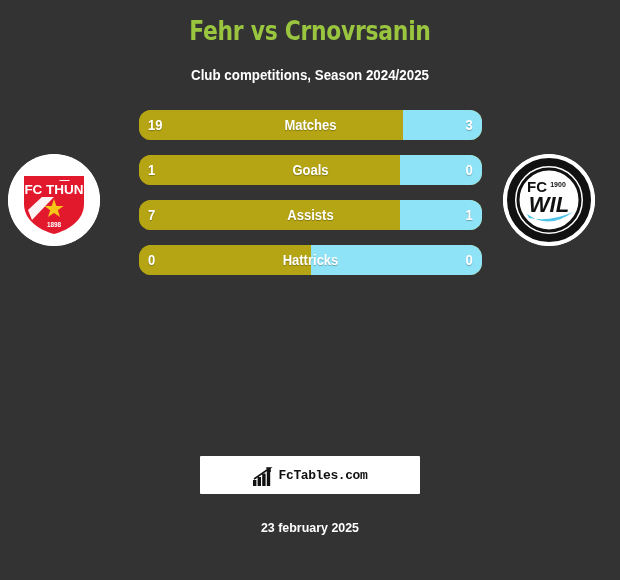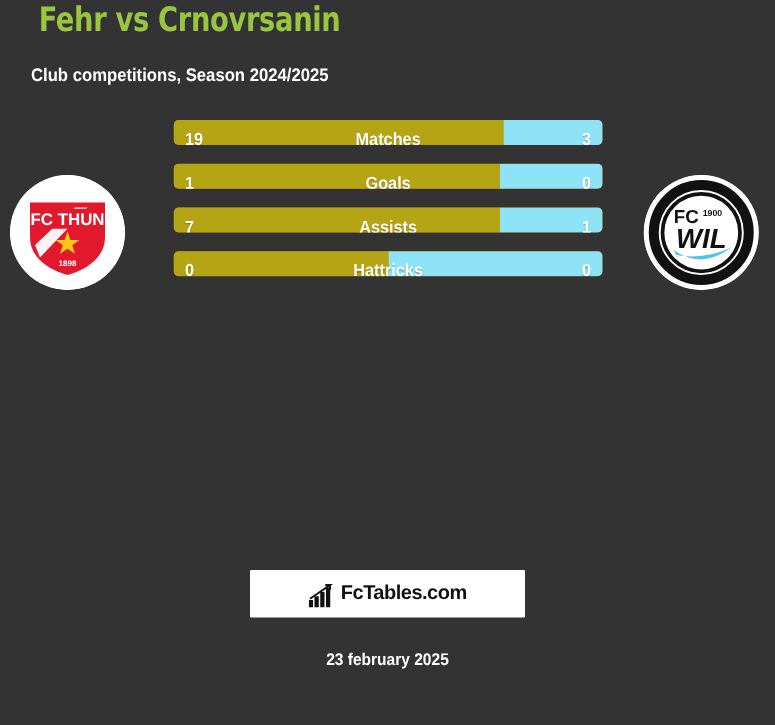--- a/index.html
+++ b/index.html
@@ -10,21 +10,22 @@
     width: 620px;
     height: 580px;
     background: #333333;
     font-family: "Liberation Sans", sans-serif;
     overflow: hidden;
     position: relative;
   }
 
   
   .header {
-    text-align: left;
+    text-align: center;
+    padding-top: 14px;
   }
   .title {
     color: #9AC63F;
     font-size: 27px;
     font-weight: bold;
     letter-spacing: -0.3px;
     line-height: 34px;
     font-family: "DejaVu Sans Condensed", "Liberation Sans Narrow", "Liberation Sans", sans-serif;
     transform: scaleX(0.9);
   }
@@ -50,34 +51,34 @@
     width: 92px;
     height: 92px;
     border-radius: 50%;
     background: #FFFFFF;
     display: flex;
     align-items: center;
     justify-content: center;
     overflow: hidden;
   }
   .crest-home { left: 8px;  top: 44px; }
-  .crest-away { right: 13px; top: 44px; }
+  .crest-away { right: 25px; top: 44px; }
 
   
   .rows {
     position: absolute;
     left: 139px;
     top: 0px;
     width: 343px;
   }
   .row {
     position: relative;
-    height: 20px;
+    height: 30px;
     margin-bottom: 15px;
-    border-radius: 4px;
+    border-radius: 12px;
     overflow: hidden;
     background: #B5A413;
     box-shadow: inset 0 -2px 0 rgba(0,0,0,0.10);
   }
   .row .fill-left {
     position: absolute;
     left: 0; top: 0; bottom: 0;
     background: #B5A413;
   }
   .row .fill-right {
@@ -140,23 +141,24 @@
   .brand-icon {
     display: inline-block;
     width: 22px;
     height: 19px;
     margin-right: 4px;
     position: relative;
     top: 1px;
   }
   .brand-text {
     color: #111111;
-    font-size: 16px;
+    font-size: 13px;
     font-weight: bold;
     letter-spacing: -0.4px;
+    font-family: Liberation Mono, monospace;
   }
   .date {
     color: #FFFFFF;
     font-size: 13.5px;
     font-weight: bold;
     padding-bottom: 45px;
     transform: scaleX(0.92);
   }
 </style>
 </head>

